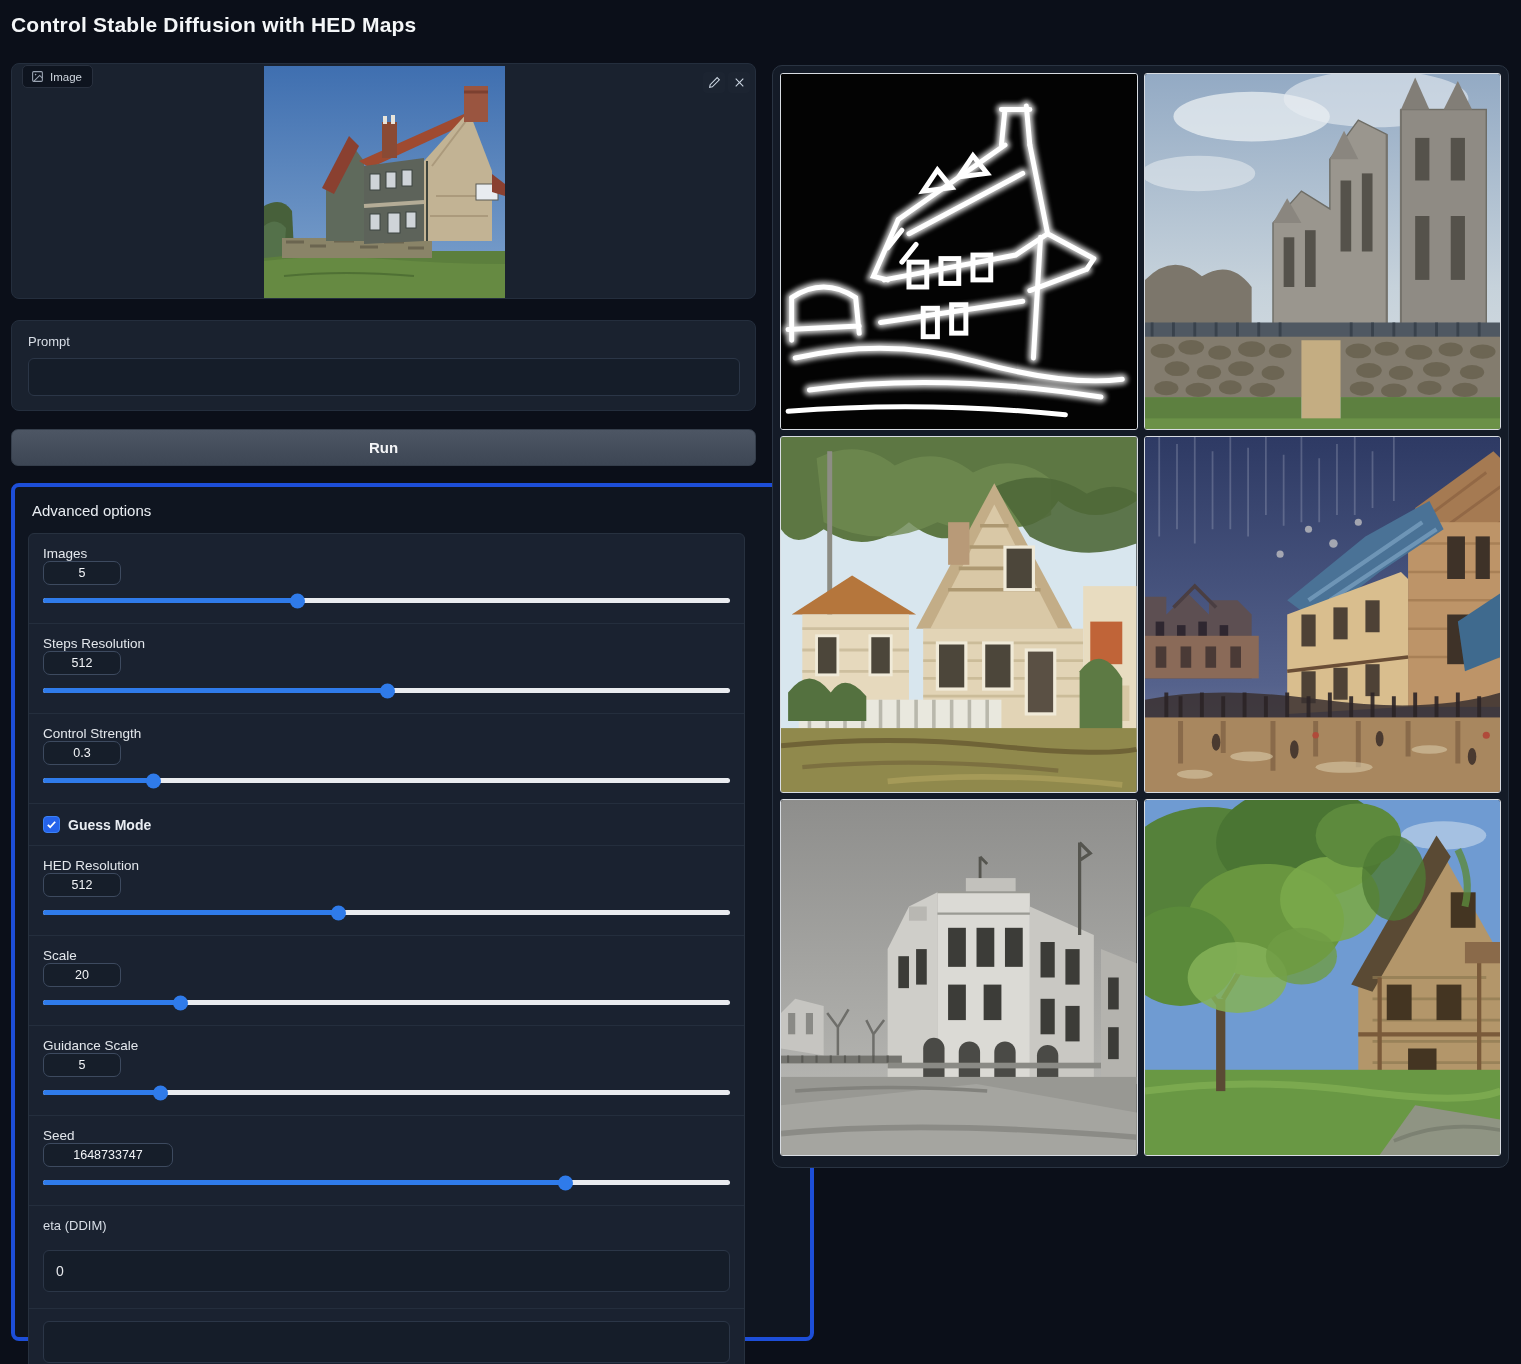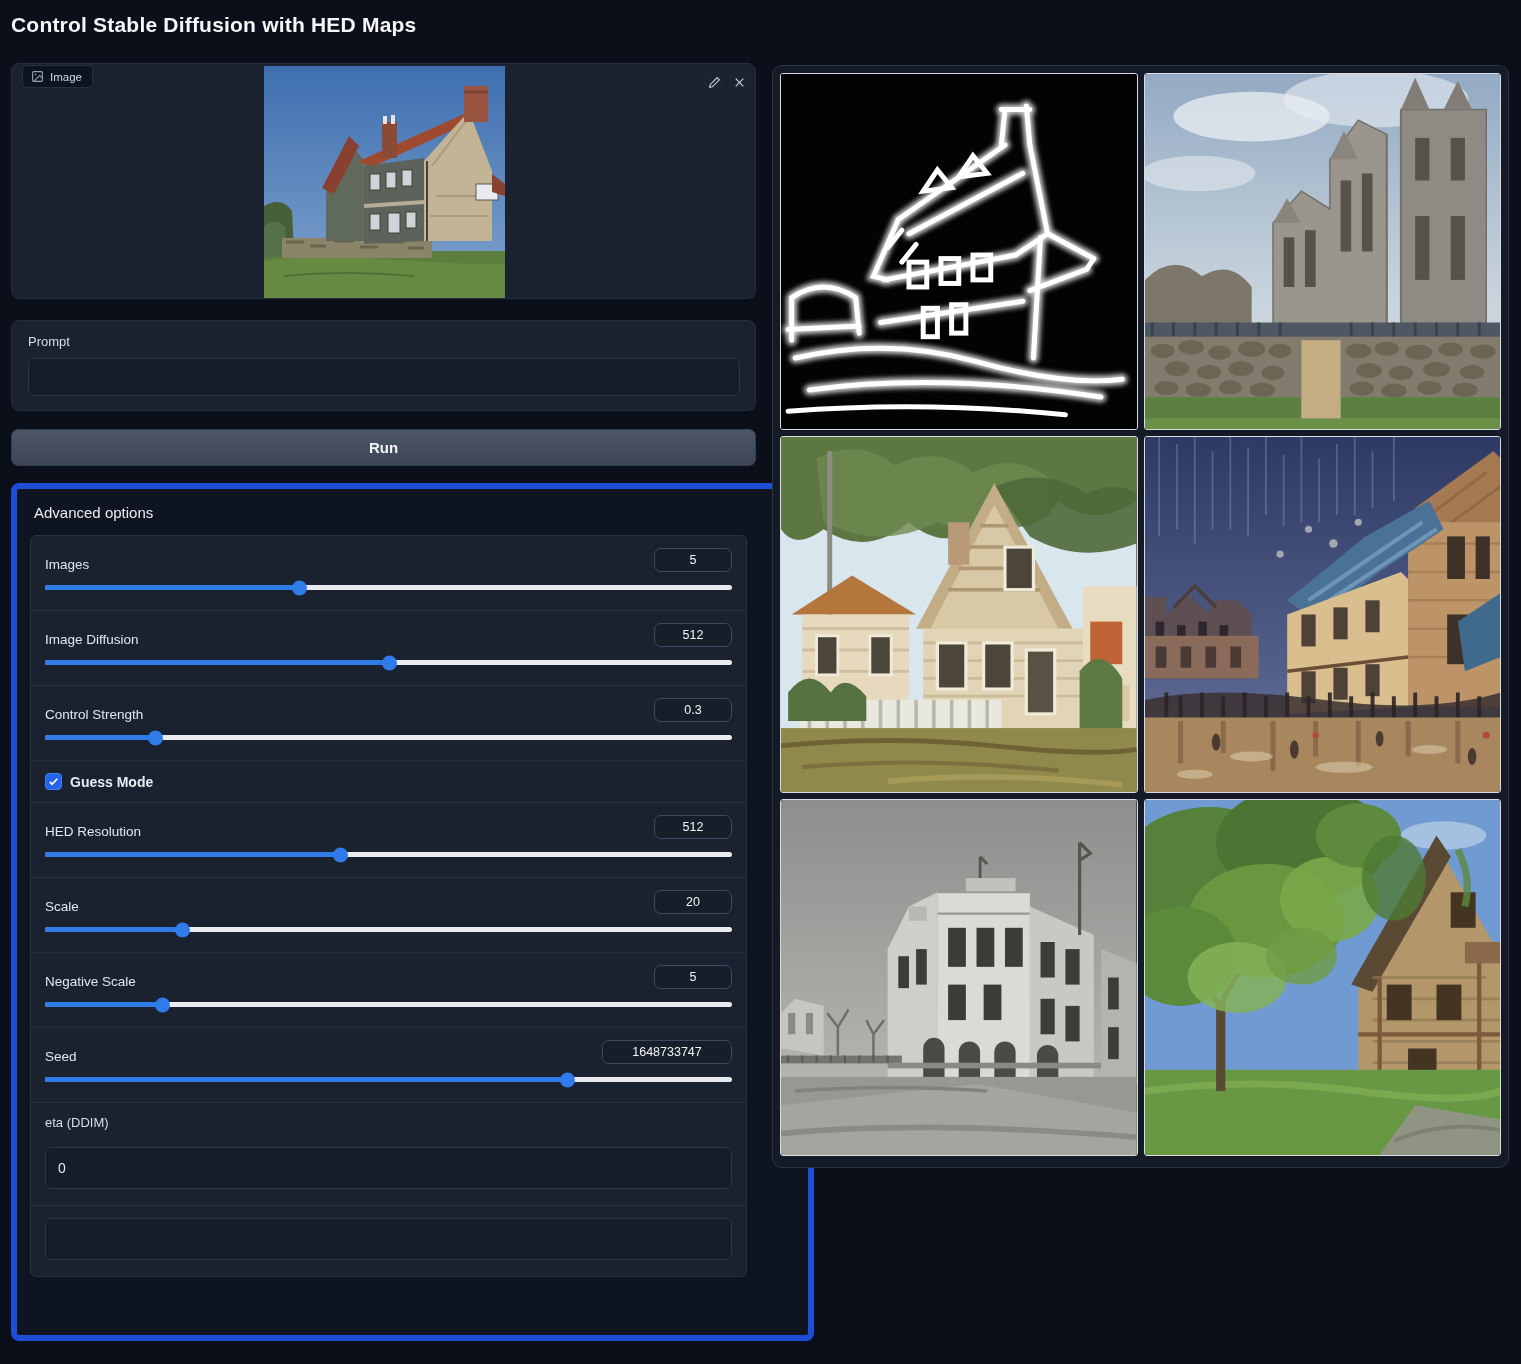--- a/index.html
+++ b/index.html
@@ -75,21 +75,21 @@
     border:1px solid #353e4b; border-radius:7px;
     color:#f3f4f6; font-size:15px; font-weight:700;
     font-family:"Liberation Sans","DejaVu Sans",sans-serif;
     cursor:pointer;
   }
 
   
   #advanced-panel {
     left:11px; top:483px; width:803px; height:858px;
     background:#0f1520;
-    border:6px solid #1d4ed8; border-radius:8px;
+    border:4px solid #1d4ed8; border-radius:8px;
   }
   #advanced-header {
     position:absolute; left:0; top:0; width:100%; height:46px;
     display:flex; align-items:center; justify-content:space-between;
     padding:0 17px; cursor:pointer;
   }
   #advanced-header-label { font-size:15px; color:#e9edf2; }
   #advanced-caret {
     width:0; height:0;
     border-left:7px solid transparent; border-right:7px solid transparent;
@@ -98,21 +98,21 @@
   #advanced-rows {
     position:absolute; left:13px; top:46px; width:717px;
     background:#1a2230;
     border:1px solid #27313f; border-radius:6px;
     display:flex; flex-direction:column;
   }
   .row { border-top:1px solid #242e3d; }
   .row:first-child { border-top:none; }
 
   .slider-row { padding:12px 14px 20px 14px; }
-  .slider-top { display:flex; align-items:flex-end; justify-content:space-between; }
+  .slider-top { display:flex; align-items:flex-start; justify-content:space-between;flex-direction:column; }
   .slider-label { font-size:13.5px; color:#e3e7ec; }
   .numbox {
     width:78px; height:24px;
     background:#161e2a;
     border:1px solid #3d4a5f; border-radius:7px;
     color:#f2f4f7; font-size:12.5px; text-align:center;
     font-family:"Liberation Sans","DejaVu Sans",sans-serif;
     outline:none;
   }
   .numbox.wide { width:130px; }
@@ -269,21 +269,21 @@
       </div>
       <div class="track">
         <div class="fill" style="width: 37%;">
             <span class="handle"></span>
           </div>
       </div>
     </div>
 
     <div class="row slider-row">
       <div class="slider-top">
-        <span class="slider-label">Image Diffusion</span>
+        <span class="slider-label">Steps Resolution</span>
         <input class="numbox" value="512" style="">
       </div>
       <div class="track">
         <div class="fill" style="width: 50%;">
             <span class="handle"></span>
           </div>
       </div>
     </div>
 
     <div class="row slider-row">
@@ -326,21 +326,21 @@
       </div>
       <div class="track">
         <div class="fill" style="width: 20%;">
             <span class="handle"></span>
           </div>
       </div>
     </div>
 
     <div class="row slider-row">
       <div class="slider-top">
-        <span class="slider-label">Negative Scale</span>
+        <span class="slider-label">Guidance Scale</span>
         <input class="numbox" value="5" style="">
       </div>
       <div class="track">
         <div class="fill" style="width: 17%;">
             <span class="handle"></span>
           </div>
       </div>
     </div>
 
     <div class="row slider-row">

